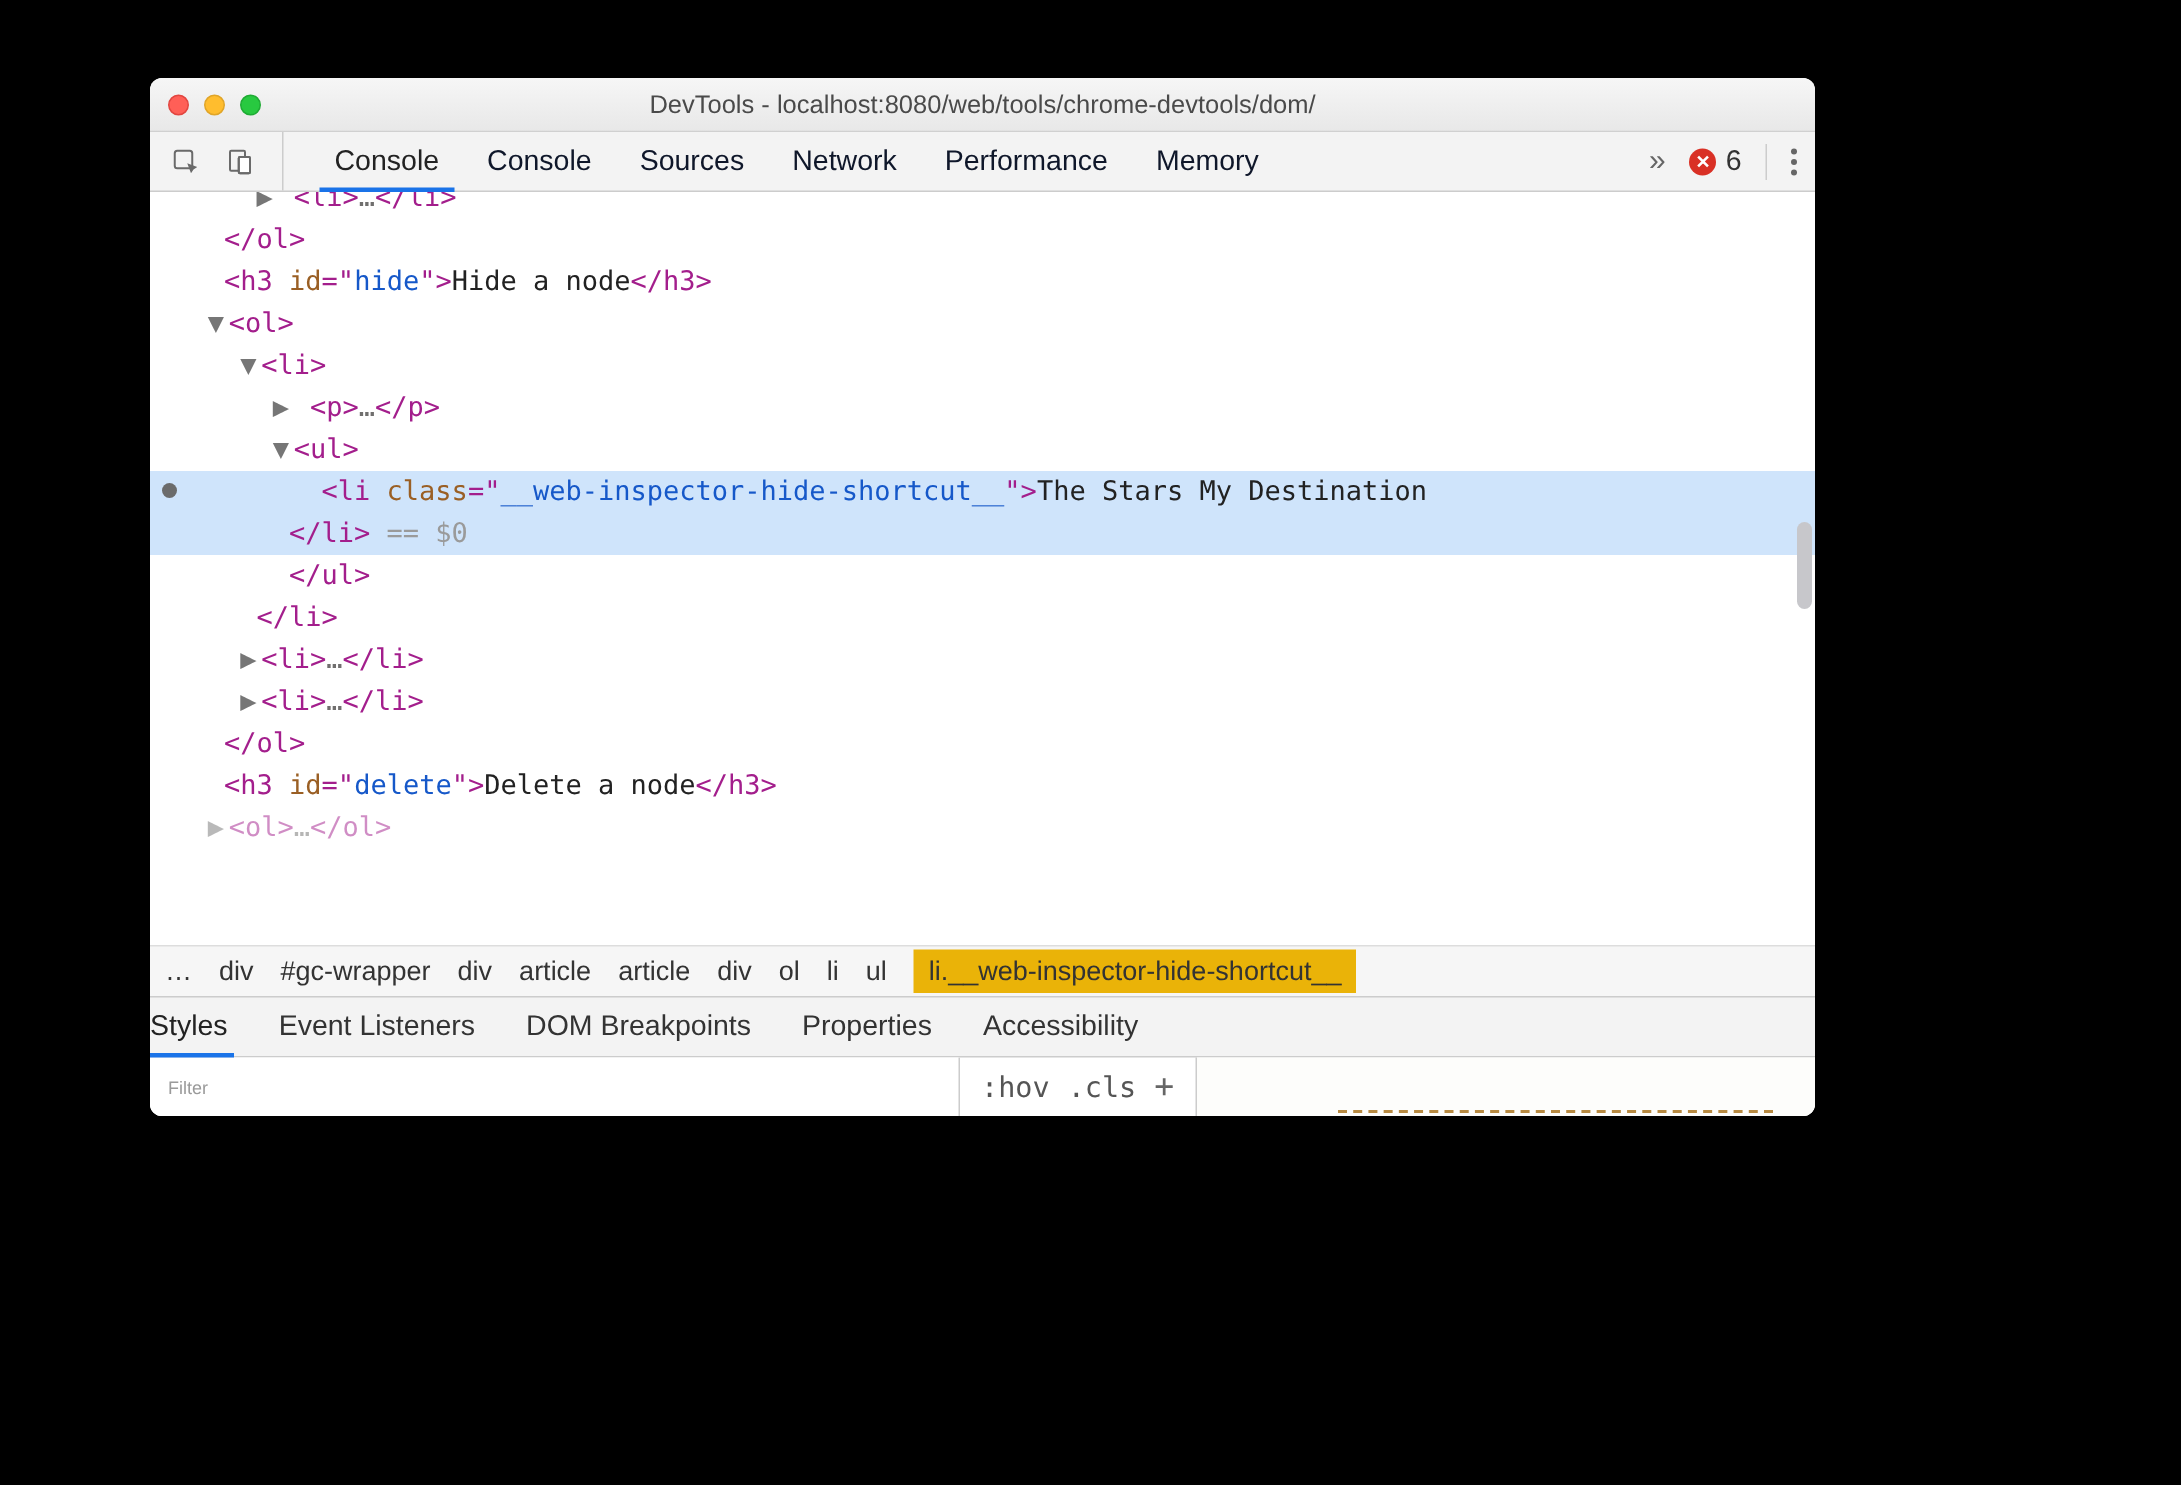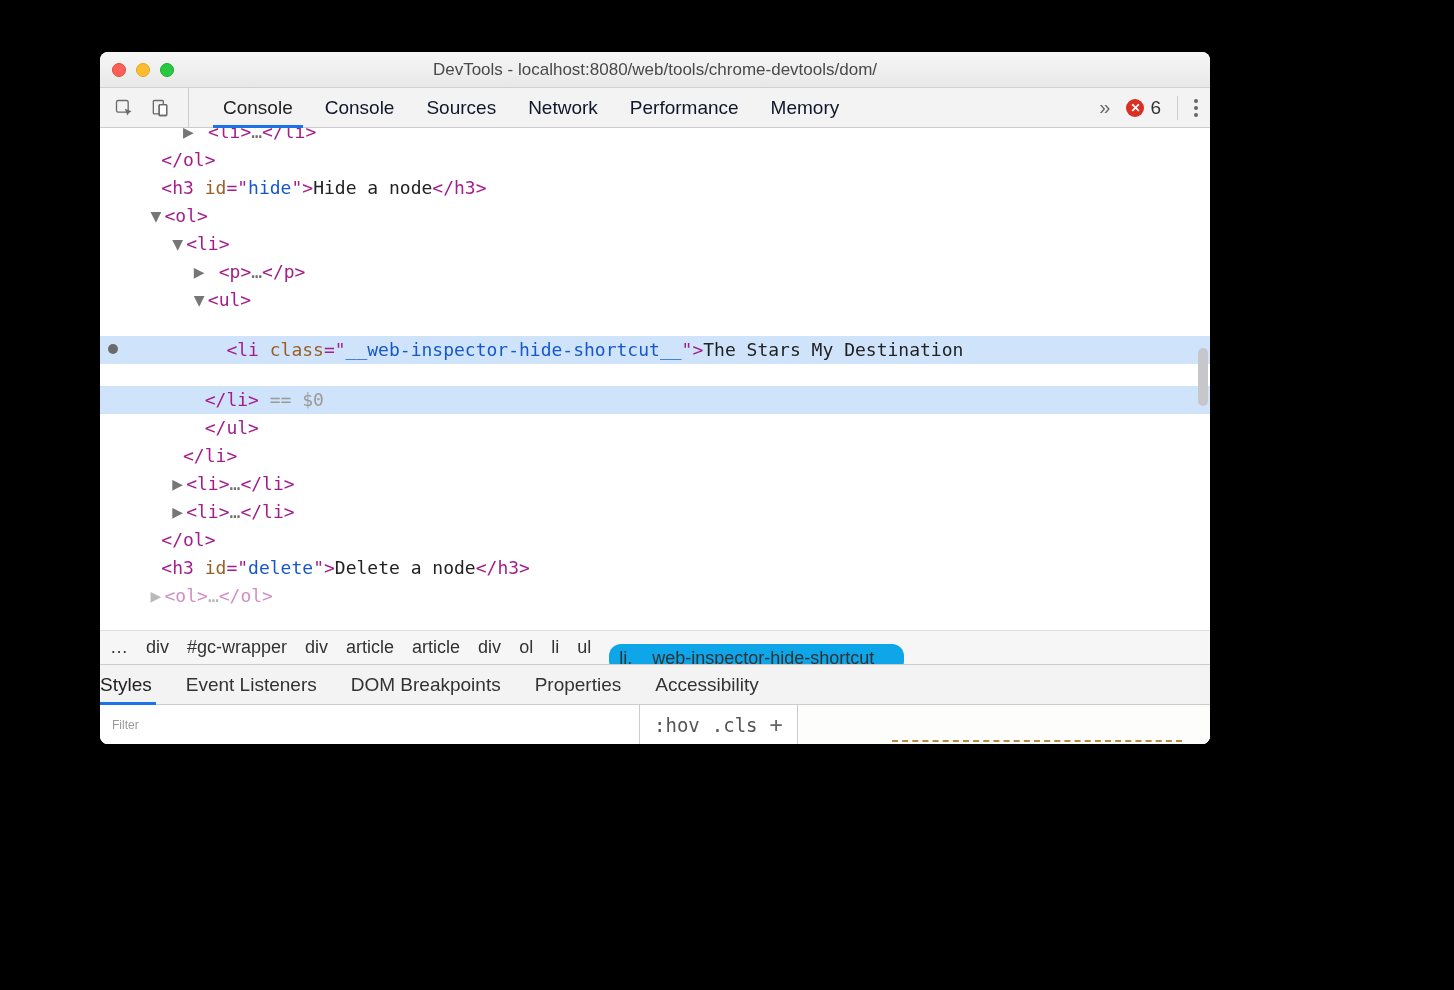--- a/index.html
+++ b/index.html
@@ -59,40 +59,40 @@
   .kebab{display:flex;flex-direction:column;gap:3px;}
   .kebab span{width:4px;height:4px;border-radius:50%;background:#666;}
 
   .dom-area{
     flex:1; position:relative; overflow:hidden;
     font-family: Menlo, Consolas, monospace;
     font-size:18px; line-height:28px;
     background:#fff;
   }
   .dom-inner{position:absolute;left:0;right:0;top:-10px;}
-  .row{white-space:pre;color:#222;padding-left:18px;}
-  .sel{background:#cfe4fb;margin-top:22px;}
+  .row{white-space:pre;color:#222;padding-left:6px;}
+  .sel{background:#cfe4fb;}
   .sel-wrap{position:relative;}
   .sel-dot{position:absolute;left:8px;top:8px;width:10px;height:10px;border-radius:50%;background:#6b6b6b;}
   .tagb{color:#a31e8c;}
   .com{color:#706f6e;}
   .attrname{color:#9a5f24;}
   .attrval{color:#1658c9;}
   .txt{color:#222;}
   .ghost{color:#9a9a9a;}
   .tri{color:#767676;display:inline-block;width:14px;}
   .scrollbar{position:absolute;right:2px;top:220px;width:10px;height:58px;background:#c7c7cb;border-radius:5px;}
 
   .breadcrumb{
     height:34px;border-top:1px solid #ddd;background:#f6f6f6;
     display:flex;align-items:center;font-size:18px;color:#303030;
     padding:0 10px; gap:18px;
   }
   .crumb{color:#333;cursor:pointer;}
-  .crumb.sel{background:#0ea5e9;padding:4px 10px;border-radius:12px;}
+  .crumb.sel{background:#eab308;padding:4px 10px;border-radius:0;}
   .styles-tabs{
     height:40px;border-top:1px solid #ccc;background:#f3f3f3;
     display:flex;align-items:center;font-size:19px;color:#333;gap:34px;padding-left:0;
   }
   .stab{cursor:pointer;position:relative;display:flex;align-items:center;height:100%;}
   .stab.active{color:#222;}
   .stab.active::after{content:"";position:absolute;left:-4px;right:-4px;bottom:-1px;height:3px;background:#1a73e8;}
   .filter-row{
     height:40px;background:#fff;border-top:1px solid #ccc;
     display:flex;align-items:stretch;font-size:19px;color:#333;

